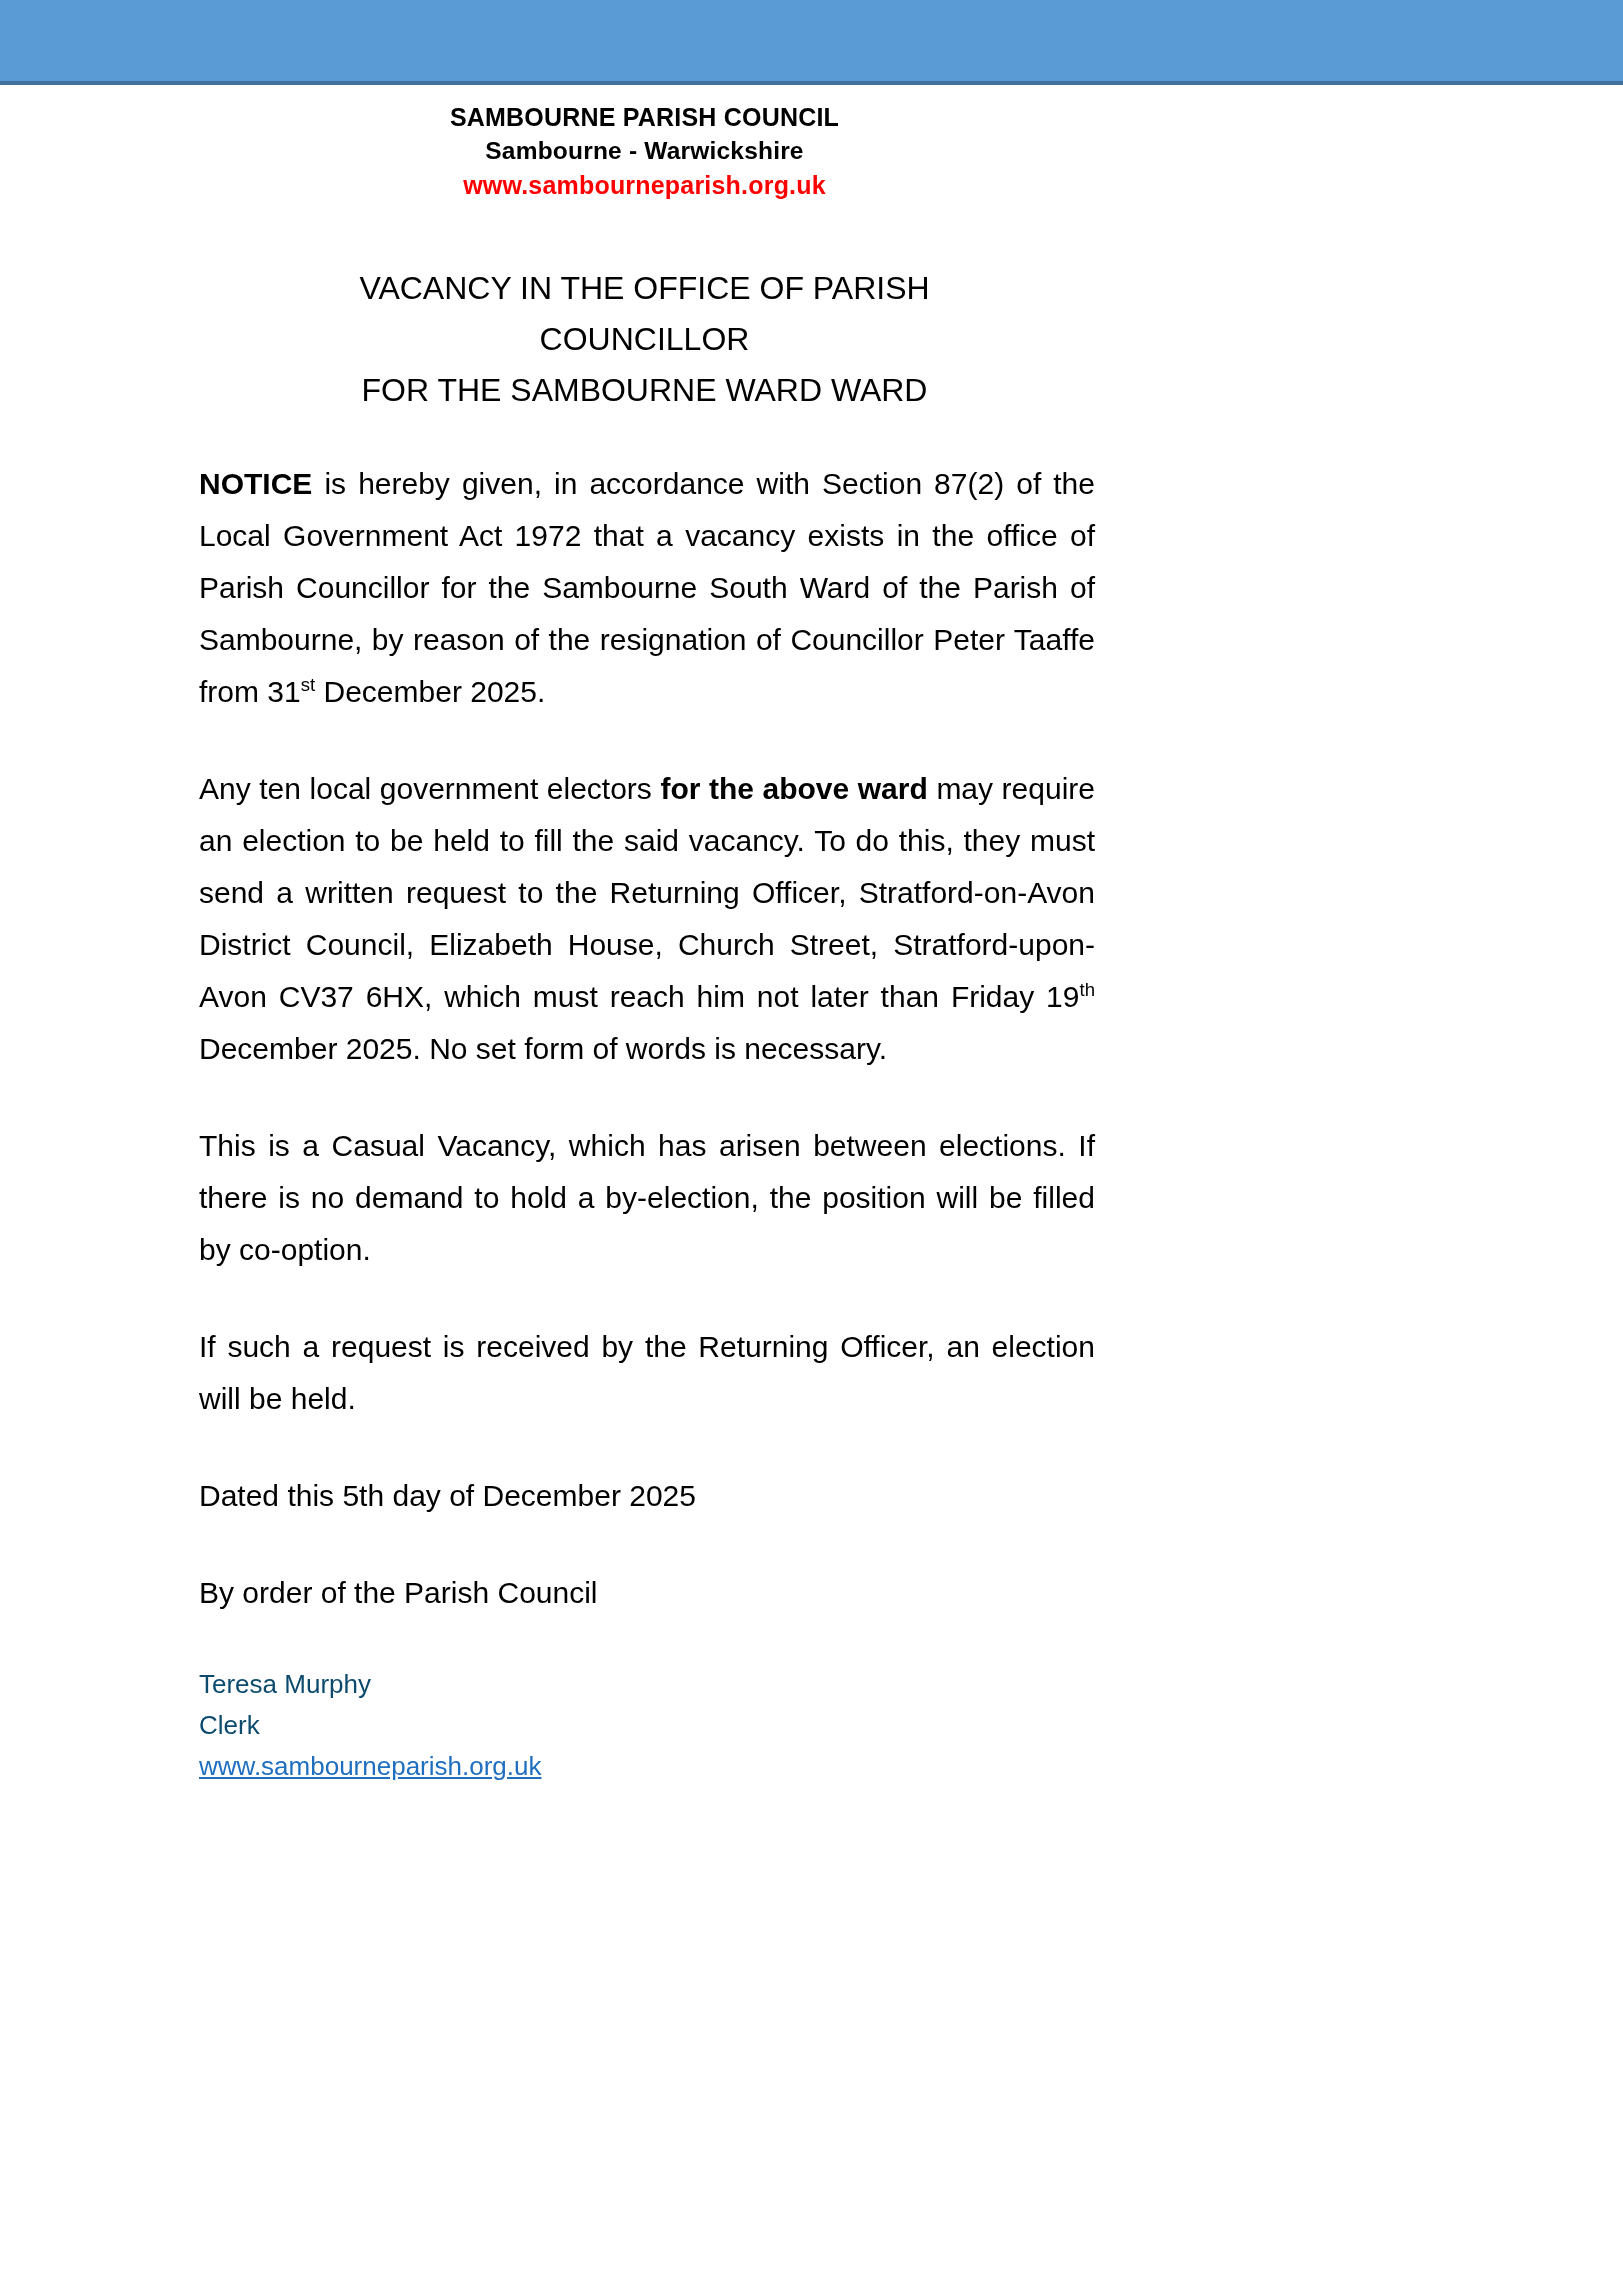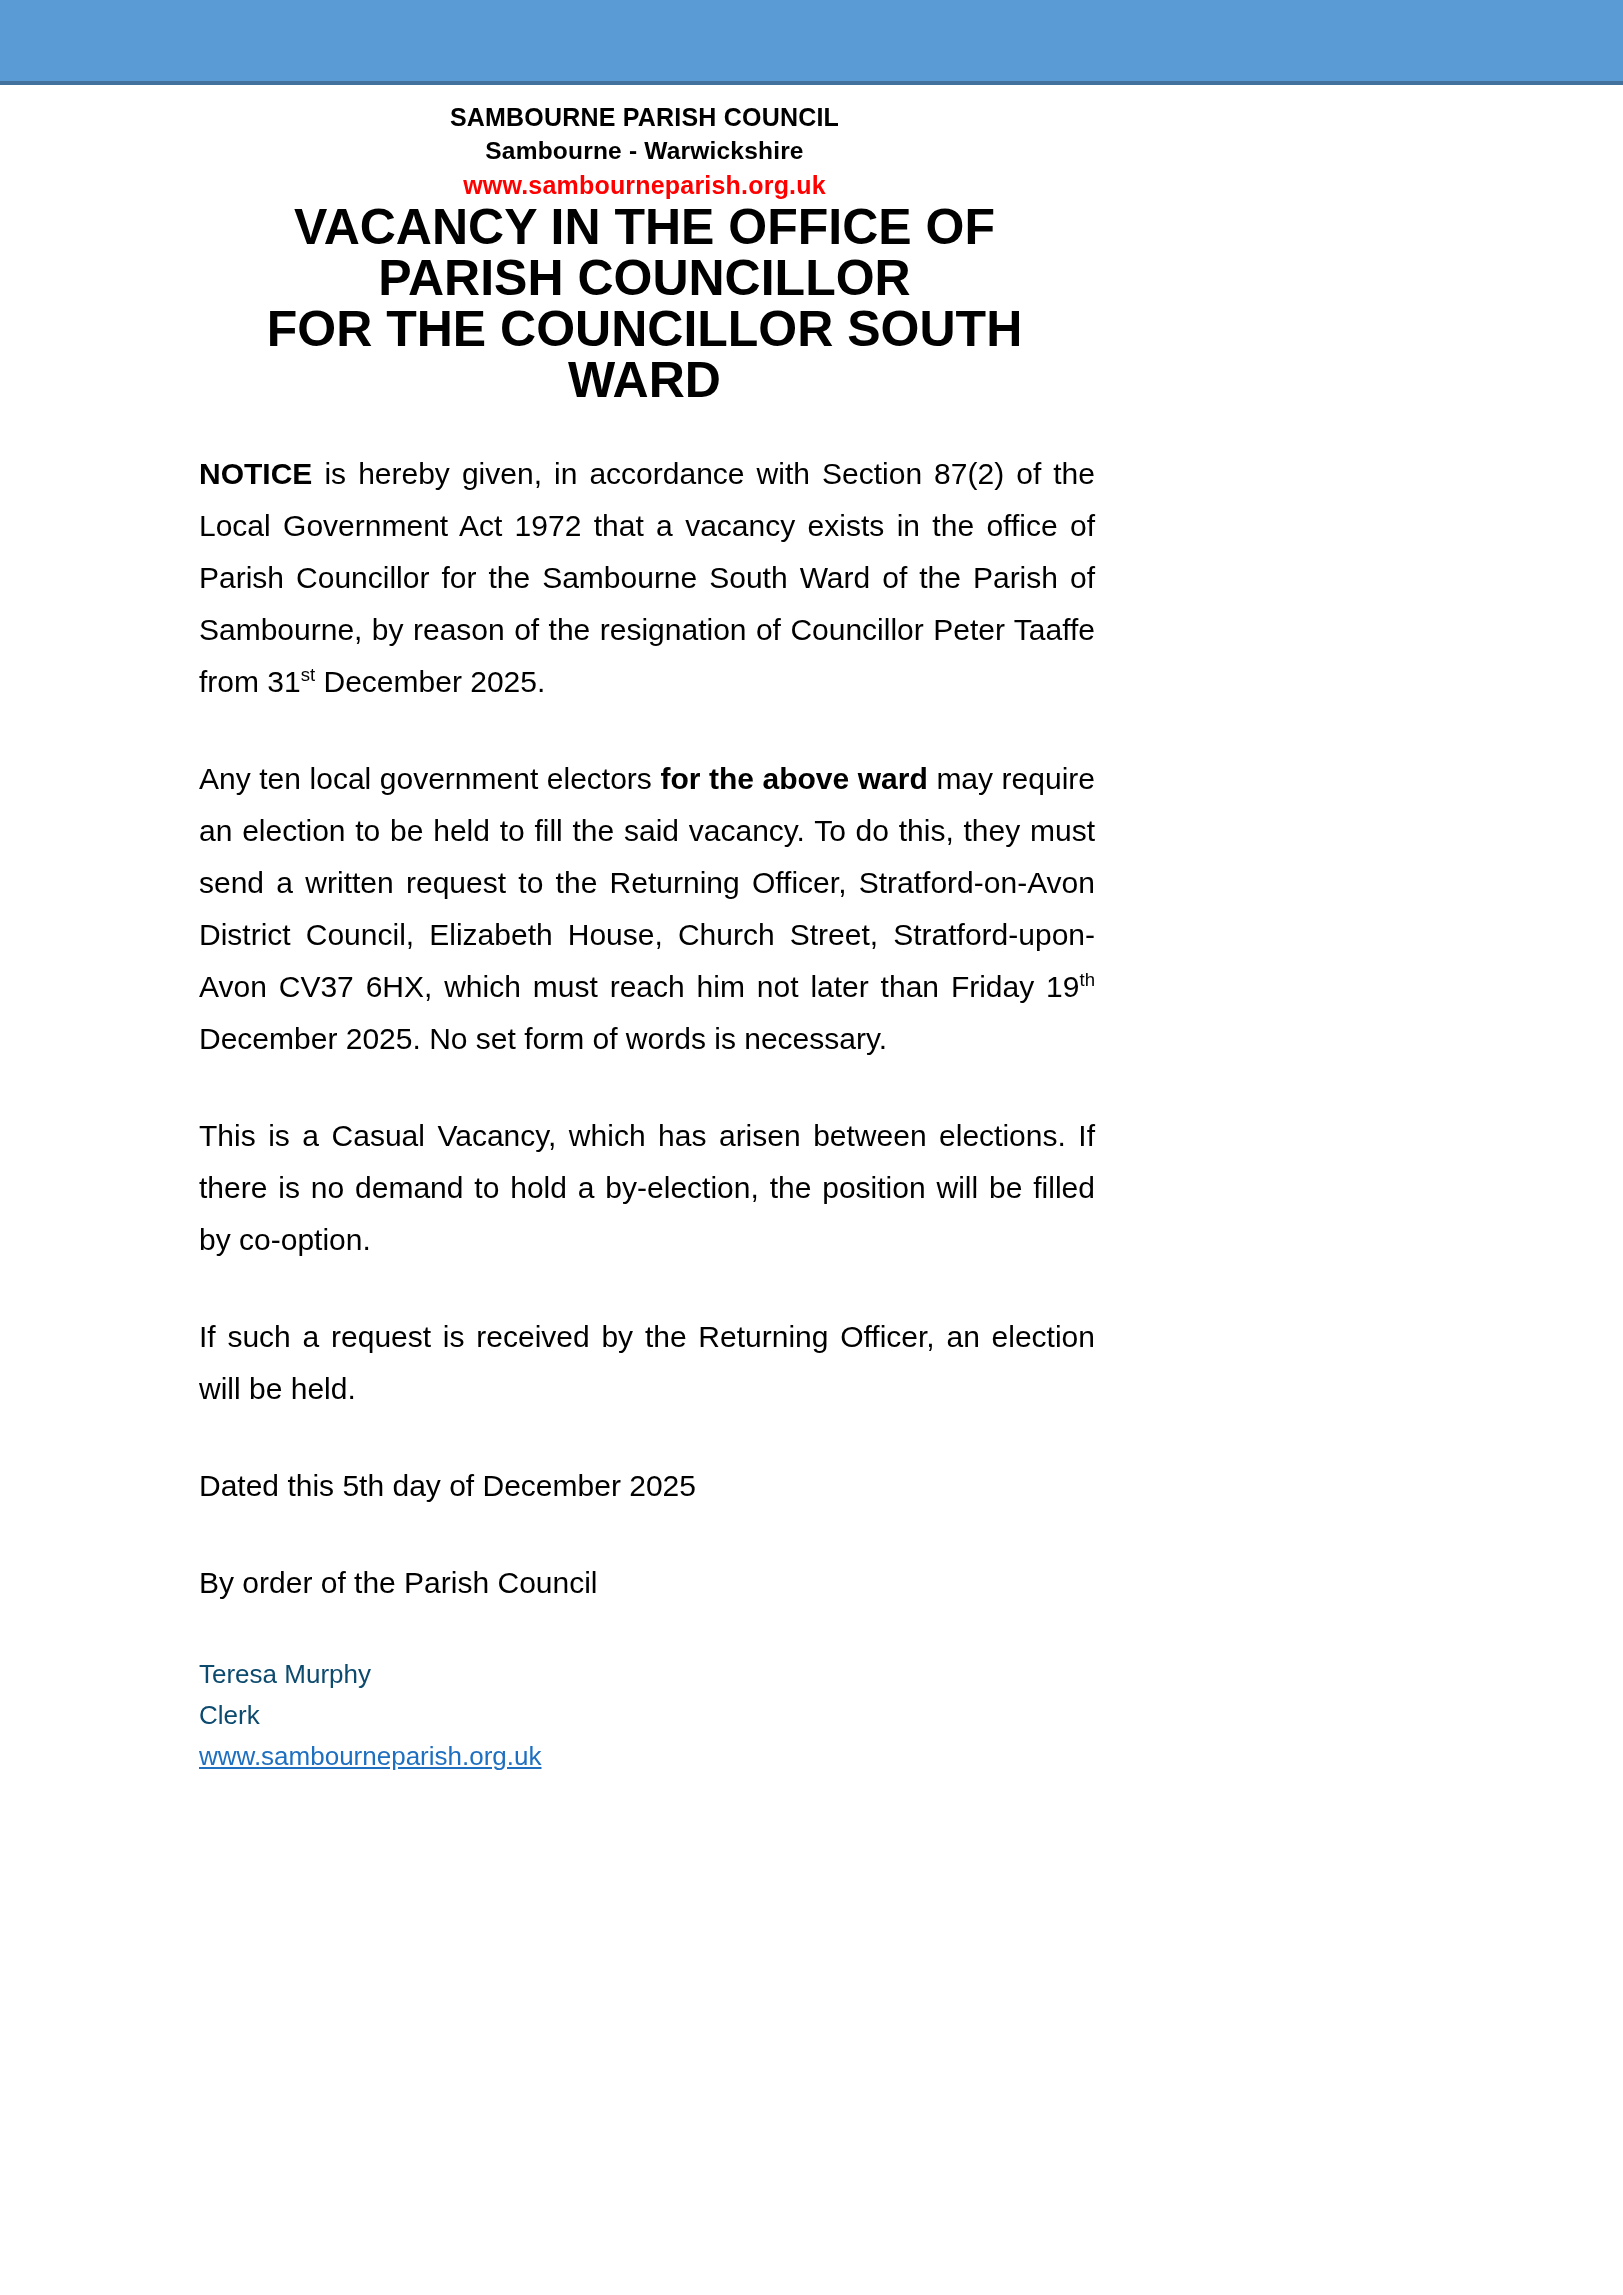--- a/index.html
+++ b/index.html
@@ -57,24 +57,25 @@
   .letterhead-line.council-name {
     font-size: 24.5px;
   }
   .letterhead-line.url {
     color: #FF0000;
   }
 
   
   .doc-title {
     text-align: center;
-    font-weight: bold;
-    font-size: 50px;
+    font-weight: normal;
+    font-size: 32px;
     line-height: 51px;
     color: #000000;
+    margin-top: 61px;
     padding: 0 254px;
   }
   .doc-title .ward-line {
     display: block;
   }
 
   
   .body-region {
     margin-top: 42px;
     padding-left: 199px;
@@ -127,21 +128,21 @@
 <div class="page">
 
   <div class="letterhead">
     <div class="letterhead-line">SAMBOURNE PARISH COUNCIL</div>
     <div class="letterhead-line council-name">Sambourne - Warwickshire</div>
     <div class="letterhead-line url">www.sambourneparish.org.uk</div>
   </div>
 
   <div class="doc-title">
     <span>VACANCY IN THE OFFICE OF PARISH COUNCILLOR</span>
-    <span class="ward-line">FOR THE COUNCILLOR SOUTH WARD</span>
+    <span class="ward-line">FOR THE SAMBOURNE WARD WARD</span>
   </div>
 
   <div class="body-region">
 
     <p class="para"><b>NOTICE</b><span> is hereby given, in accordance with Section 87(2) of the Local Government Act 1972 that a vacancy exists in the office of Parish Councillor for the Sambourne South Ward of the Parish of Sambourne, by reason of the resignation of Councillor Peter Taaffe from 31</span><sup>st</sup><span> December 2025.</span></p>
 
     <p class="para"><span>Any ten local government electors </span><b>for the above ward</b><span> may require an election to be held to fill the said vacancy. To do this, they must send a written request to the Returning Officer, Stratford-on-Avon District Council, Elizabeth House, Church Street, Stratford-upon-Avon CV37 6HX, which must reach him not later than Friday 19</span><sup>th</sup><span> December 2025. No set form of words is necessary.</span></p>
 
     <p class="para">This is a Casual Vacancy, which has arisen between elections. If there is no demand to hold a by-election, the position will be filled by co-option.</p>
 

